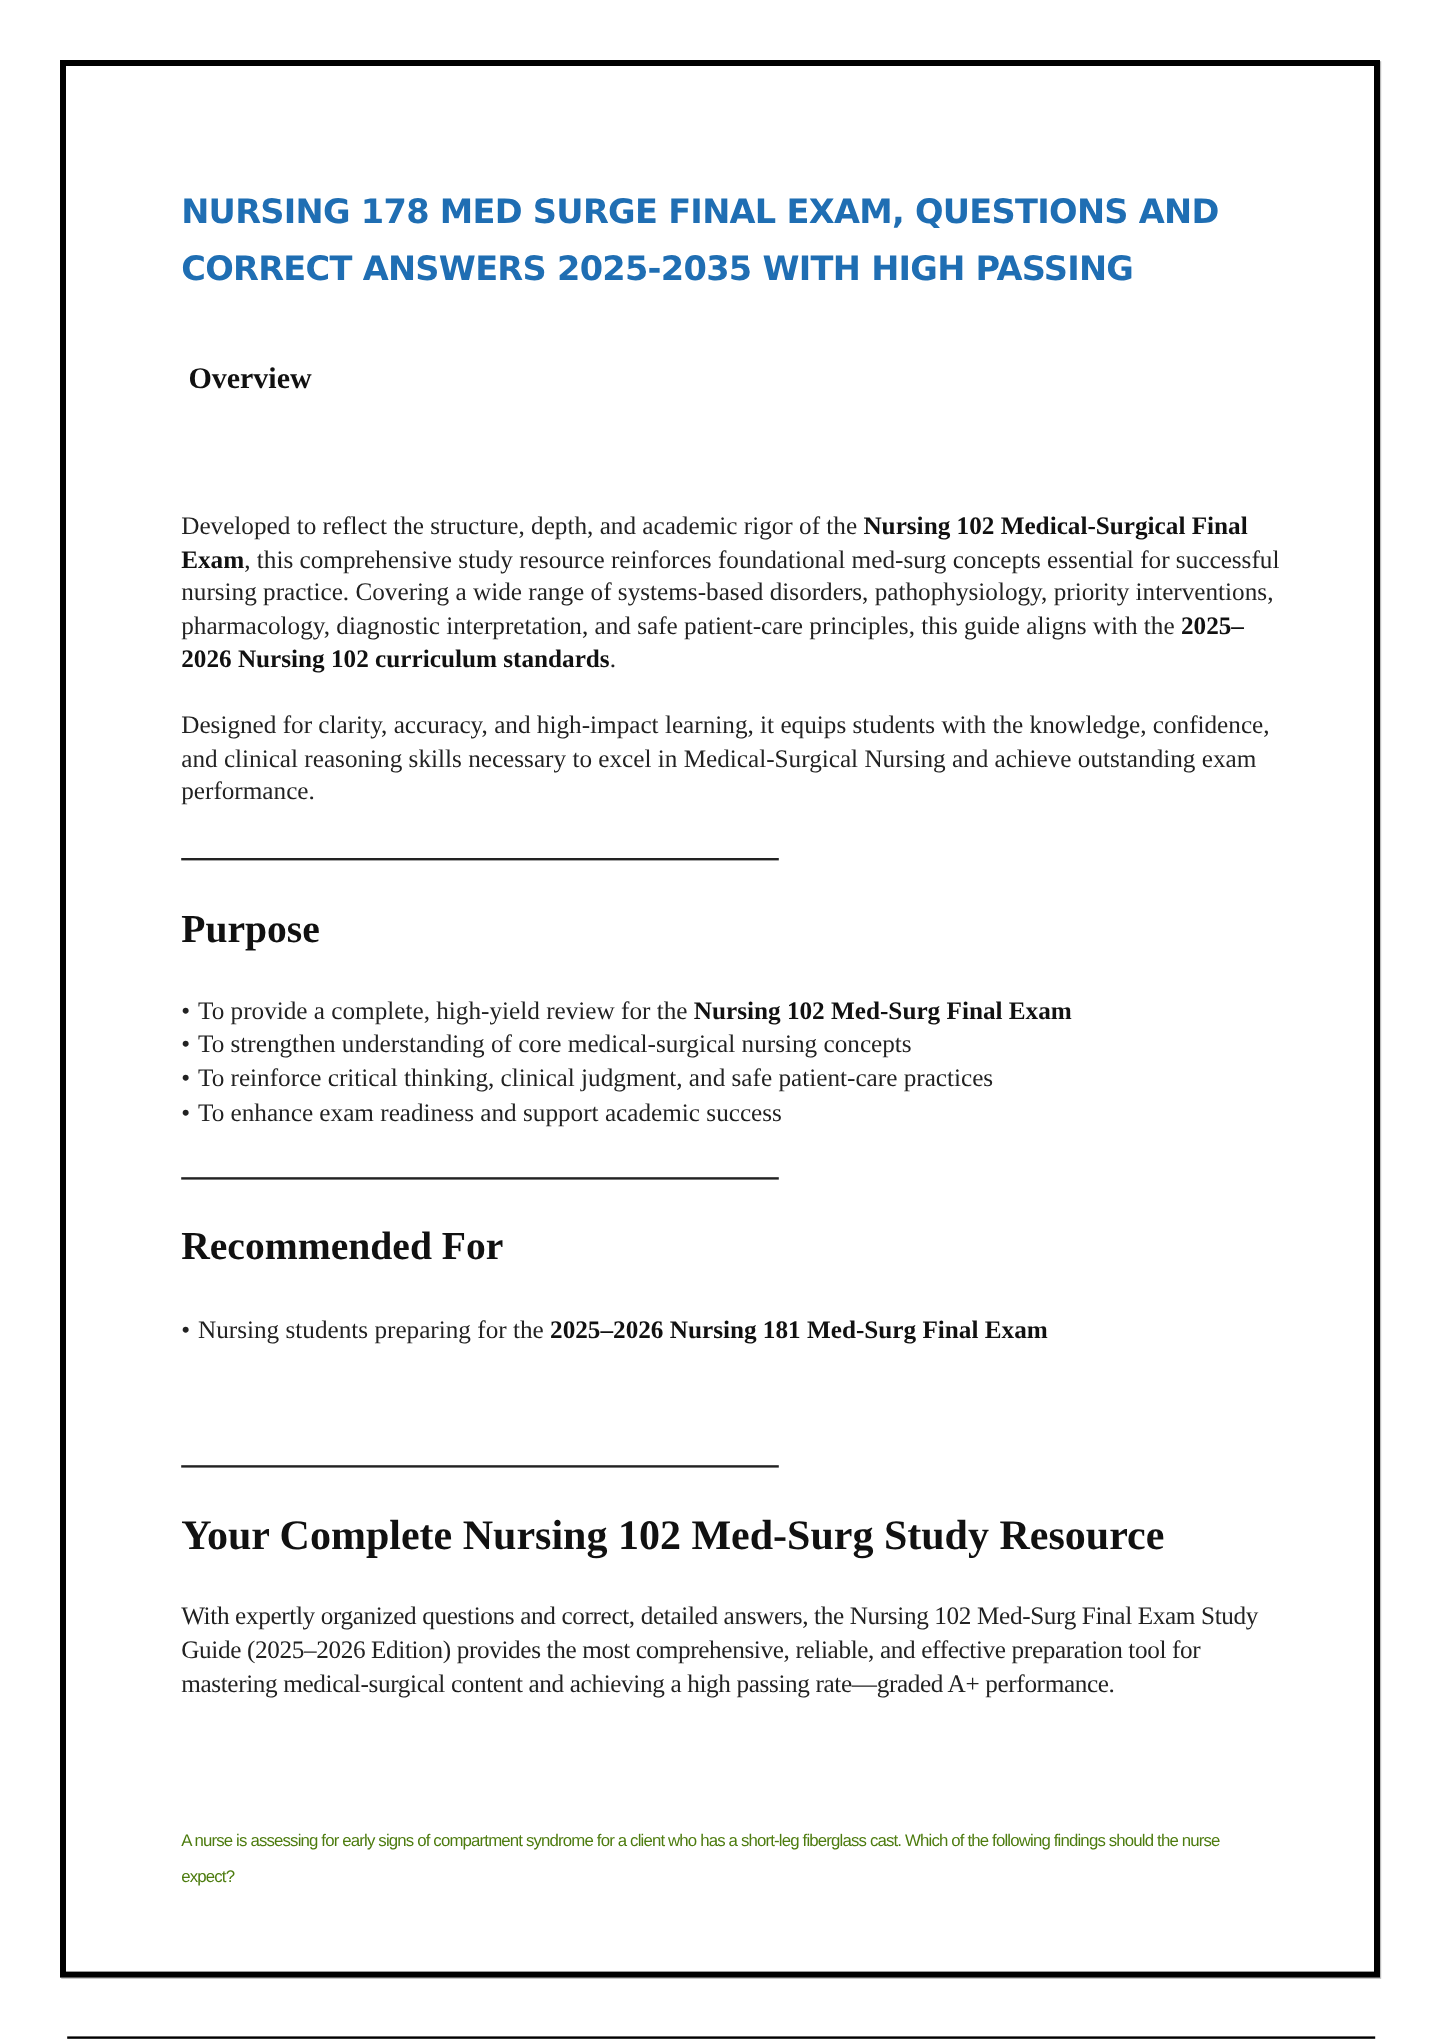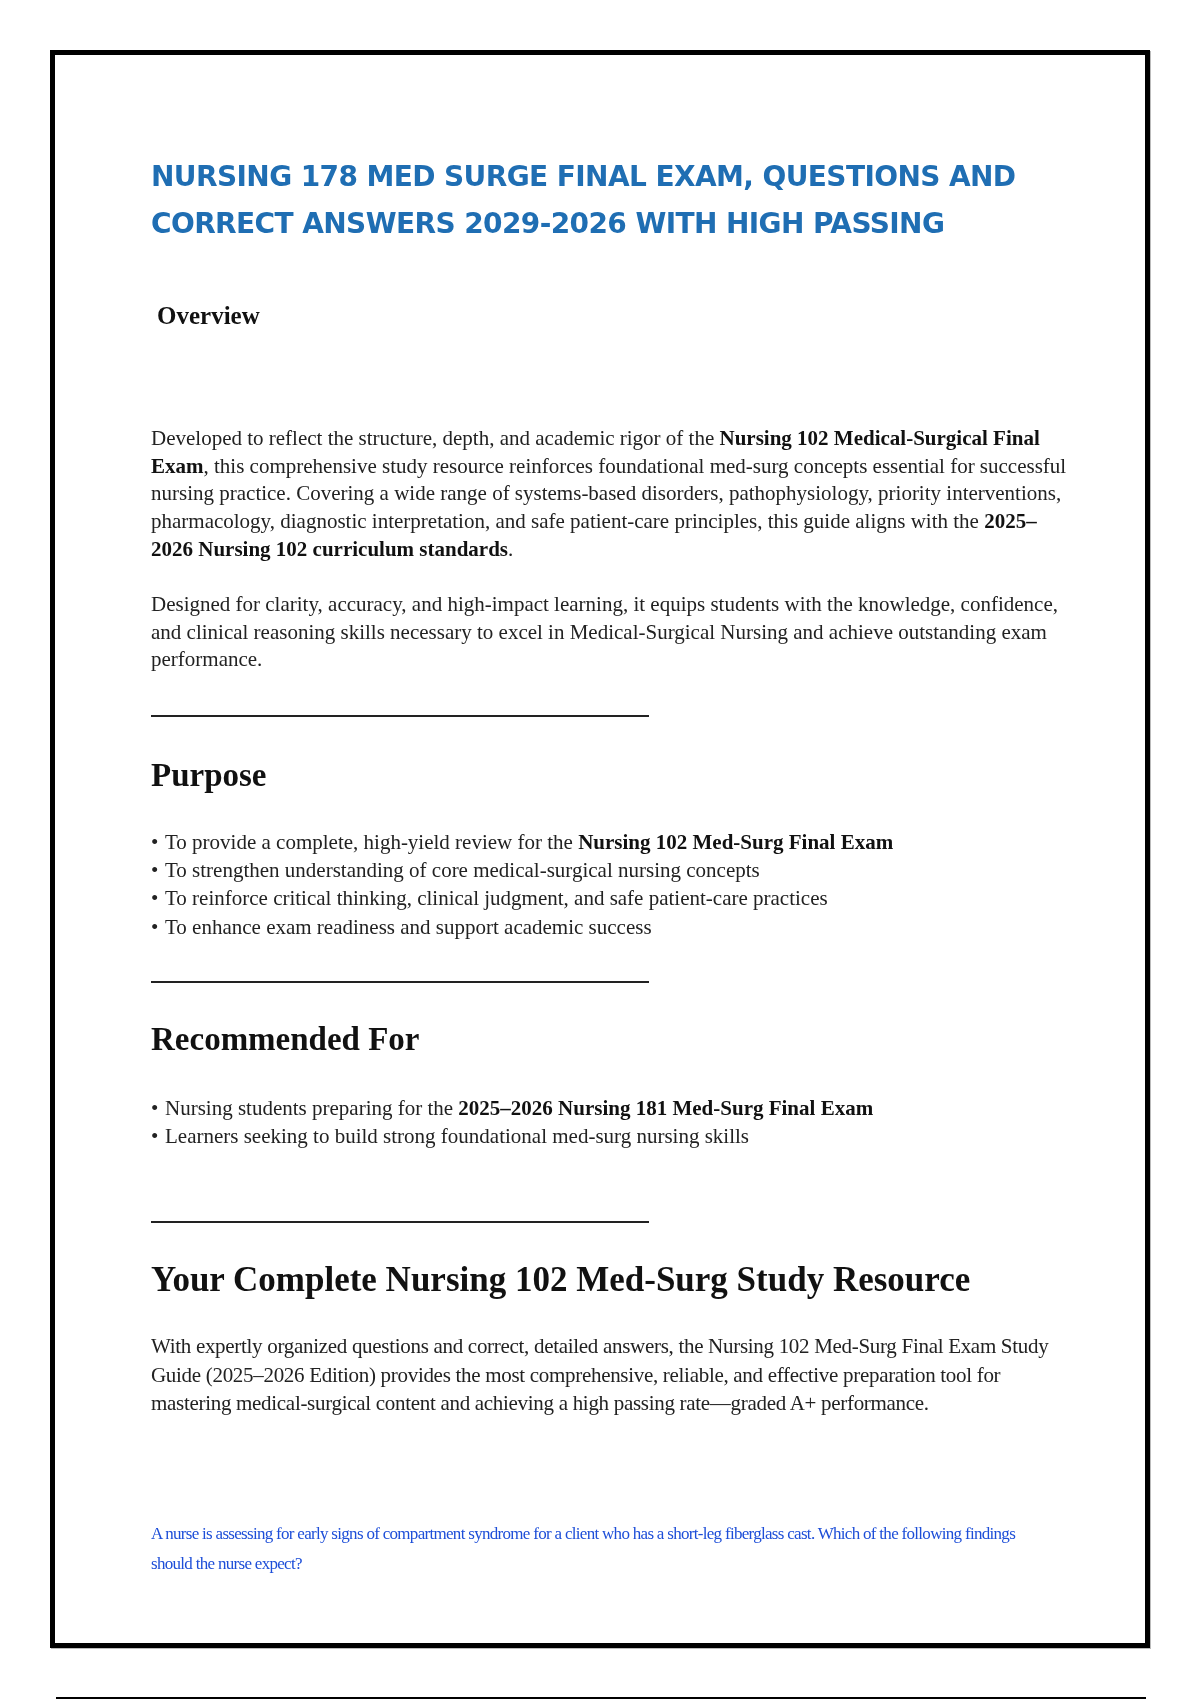--- a/index.html
+++ b/index.html
@@ -99,44 +99,44 @@
     .bullet-list b { color: #111; }
     .bl-purpose { top: 773px; }
     .bl-recommended { top: 1039px; }
 
     .question {
       position: absolute;
       top: 1464px;
       left: 0;
       width: 900px;
       margin: 0;
-      font-family: Liberation Serif, serif;
-      font-size: 17px;
+      font-family: Liberation Sans, sans-serif;
+      font-size: 14px;
       line-height: 29.5px;
       letter-spacing: -0.7px;
-      color: #1d4ed8;
+      color: #4d7c0f;
     }
     .bottom-rule {
       position: absolute;
       left: 56px;
       top: 1697px;
       width: 1090px;
       height: 0;
       border-top: 2px solid #000;
     }
   </style>
 </head>
 <body>
 
 <div class="page-frame">
   <div class="content">
 
     <h1 class="doc-title">
       <span>NURSING 178 MED SURGE FINAL EXAM, QUESTIONS AND</span><br>
-      <span>CORRECT ANSWERS 2029-2026 WITH HIGH PASSING</span><br>
+      <span>CORRECT ANSWERS 2025-2035 WITH HIGH PASSING</span><br>
     </h1>
 
     <h2 class="section-heading h-overview">Overview</h2>
 
     <p class="para p-overview-1"><span>Developed to reflect the structure, depth, and academic rigor of the </span><b>Nursing 102 Medical-Surgical Final Exam</b><span>, this comprehensive study resource reinforces foundational med-surg concepts essential for successful nursing practice. Covering a wide range of systems-based disorders, pathophysiology, priority interventions, pharmacology, diagnostic interpretation, and safe patient-care principles, this guide aligns with the </span><b>2025–2026 Nursing 102 curriculum standards</b><span>.</span></p>
 
     <p class="para p-overview-2">Designed for clarity, accuracy, and high-impact learning, it equips students with the knowledge, confidence, and clinical reasoning skills necessary to excel in Medical-Surgical Nursing and achieve outstanding exam performance.</p>
 
     <div class="divider d1"></div>
 
@@ -148,21 +148,20 @@
       <li><span class="dot">•</span><span>To reinforce critical thinking, clinical judgment, and safe patient-care practices</span></li>
       <li><span class="dot">•</span><span>To enhance exam readiness and support academic success</span></li>
     </ul>
 
     <div class="divider d2"></div>
 
     <h2 class="section-heading h-recommended">Recommended For</h2>
 
     <ul class="bullet-list bl-recommended">
       <li><span class="dot">•</span><span>Nursing students preparing for the </span><b>2025–2026 Nursing 181 Med-Surg Final Exam</b></li>
-      <li><span class="dot">•</span><span>Learners seeking to build strong foundational med-surg nursing skills</span></li>
     </ul>
 
     <div class="divider d3"></div>
 
     <h2 class="section-heading h-resource">Your Complete Nursing 102 Med-Surg Study Resource</h2>
 
     <p class="para p-resource">With expertly organized questions and correct, detailed answers, the Nursing 102 Med-Surg Final Exam Study Guide (2025–2026 Edition) provides the most comprehensive, reliable, and effective preparation tool for mastering medical-surgical content and achieving a high passing rate—graded A+ performance.</p>
 
     <p class="question">A nurse is assessing for early signs of compartment syndrome for a client who has a short-leg fiberglass cast. Which of the following findings should the nurse expect?</p>
 

